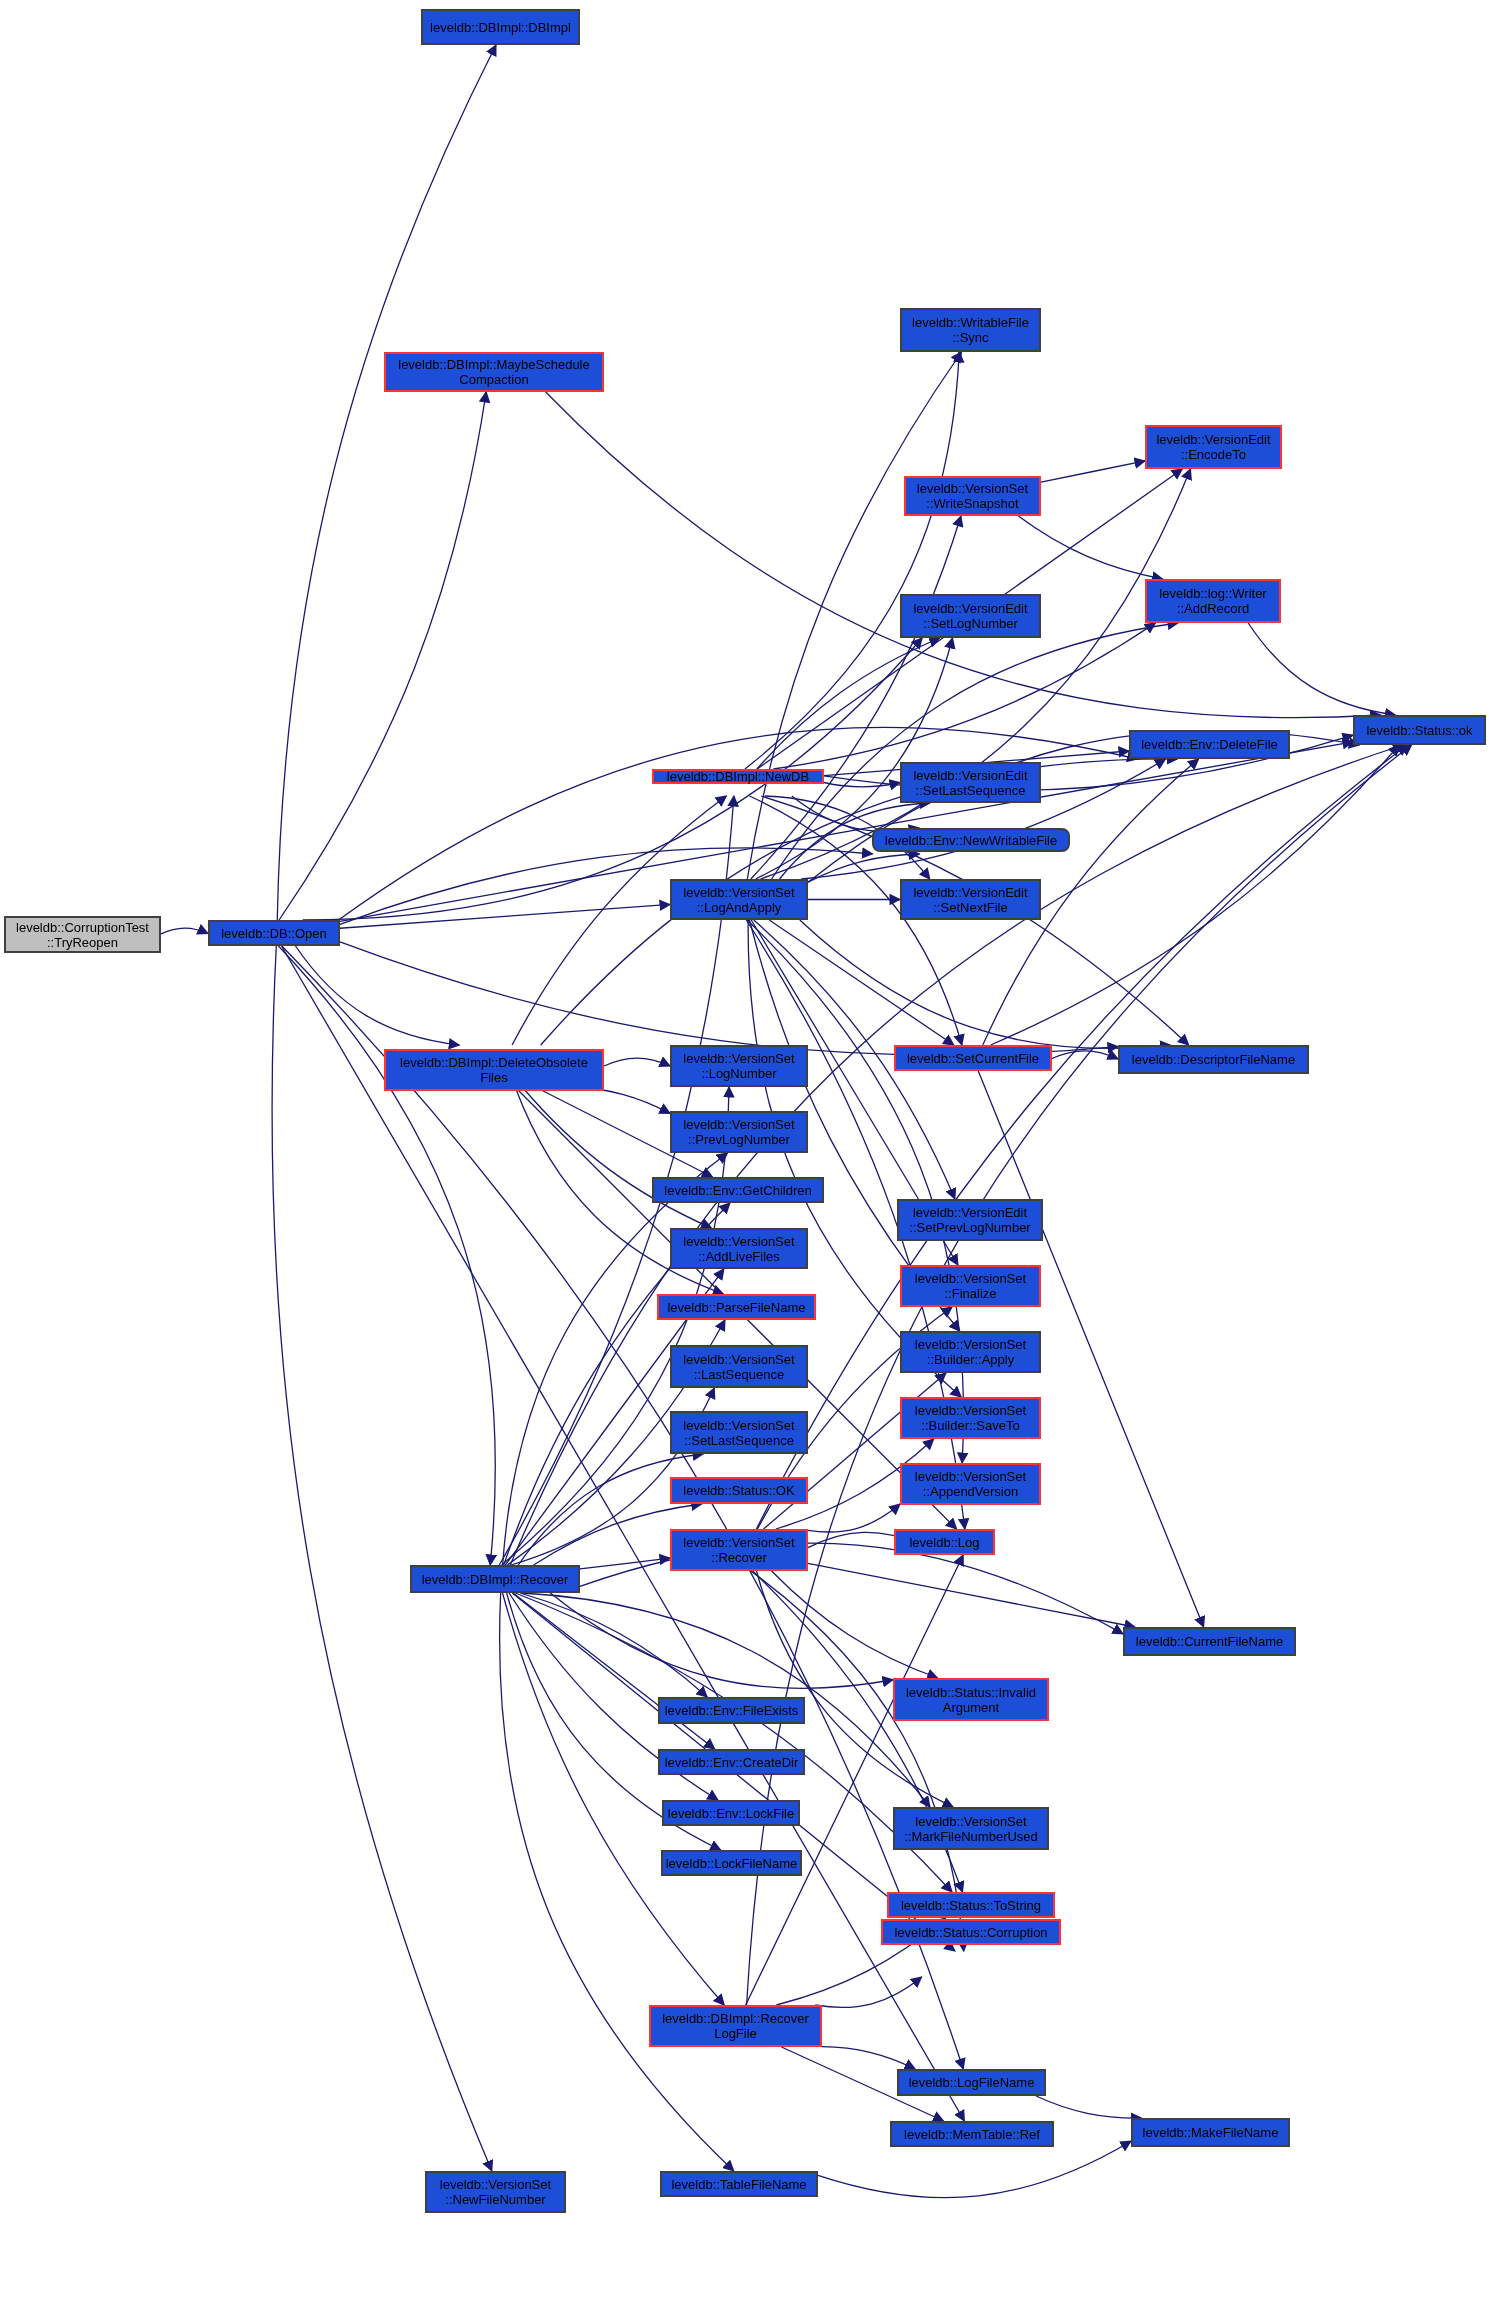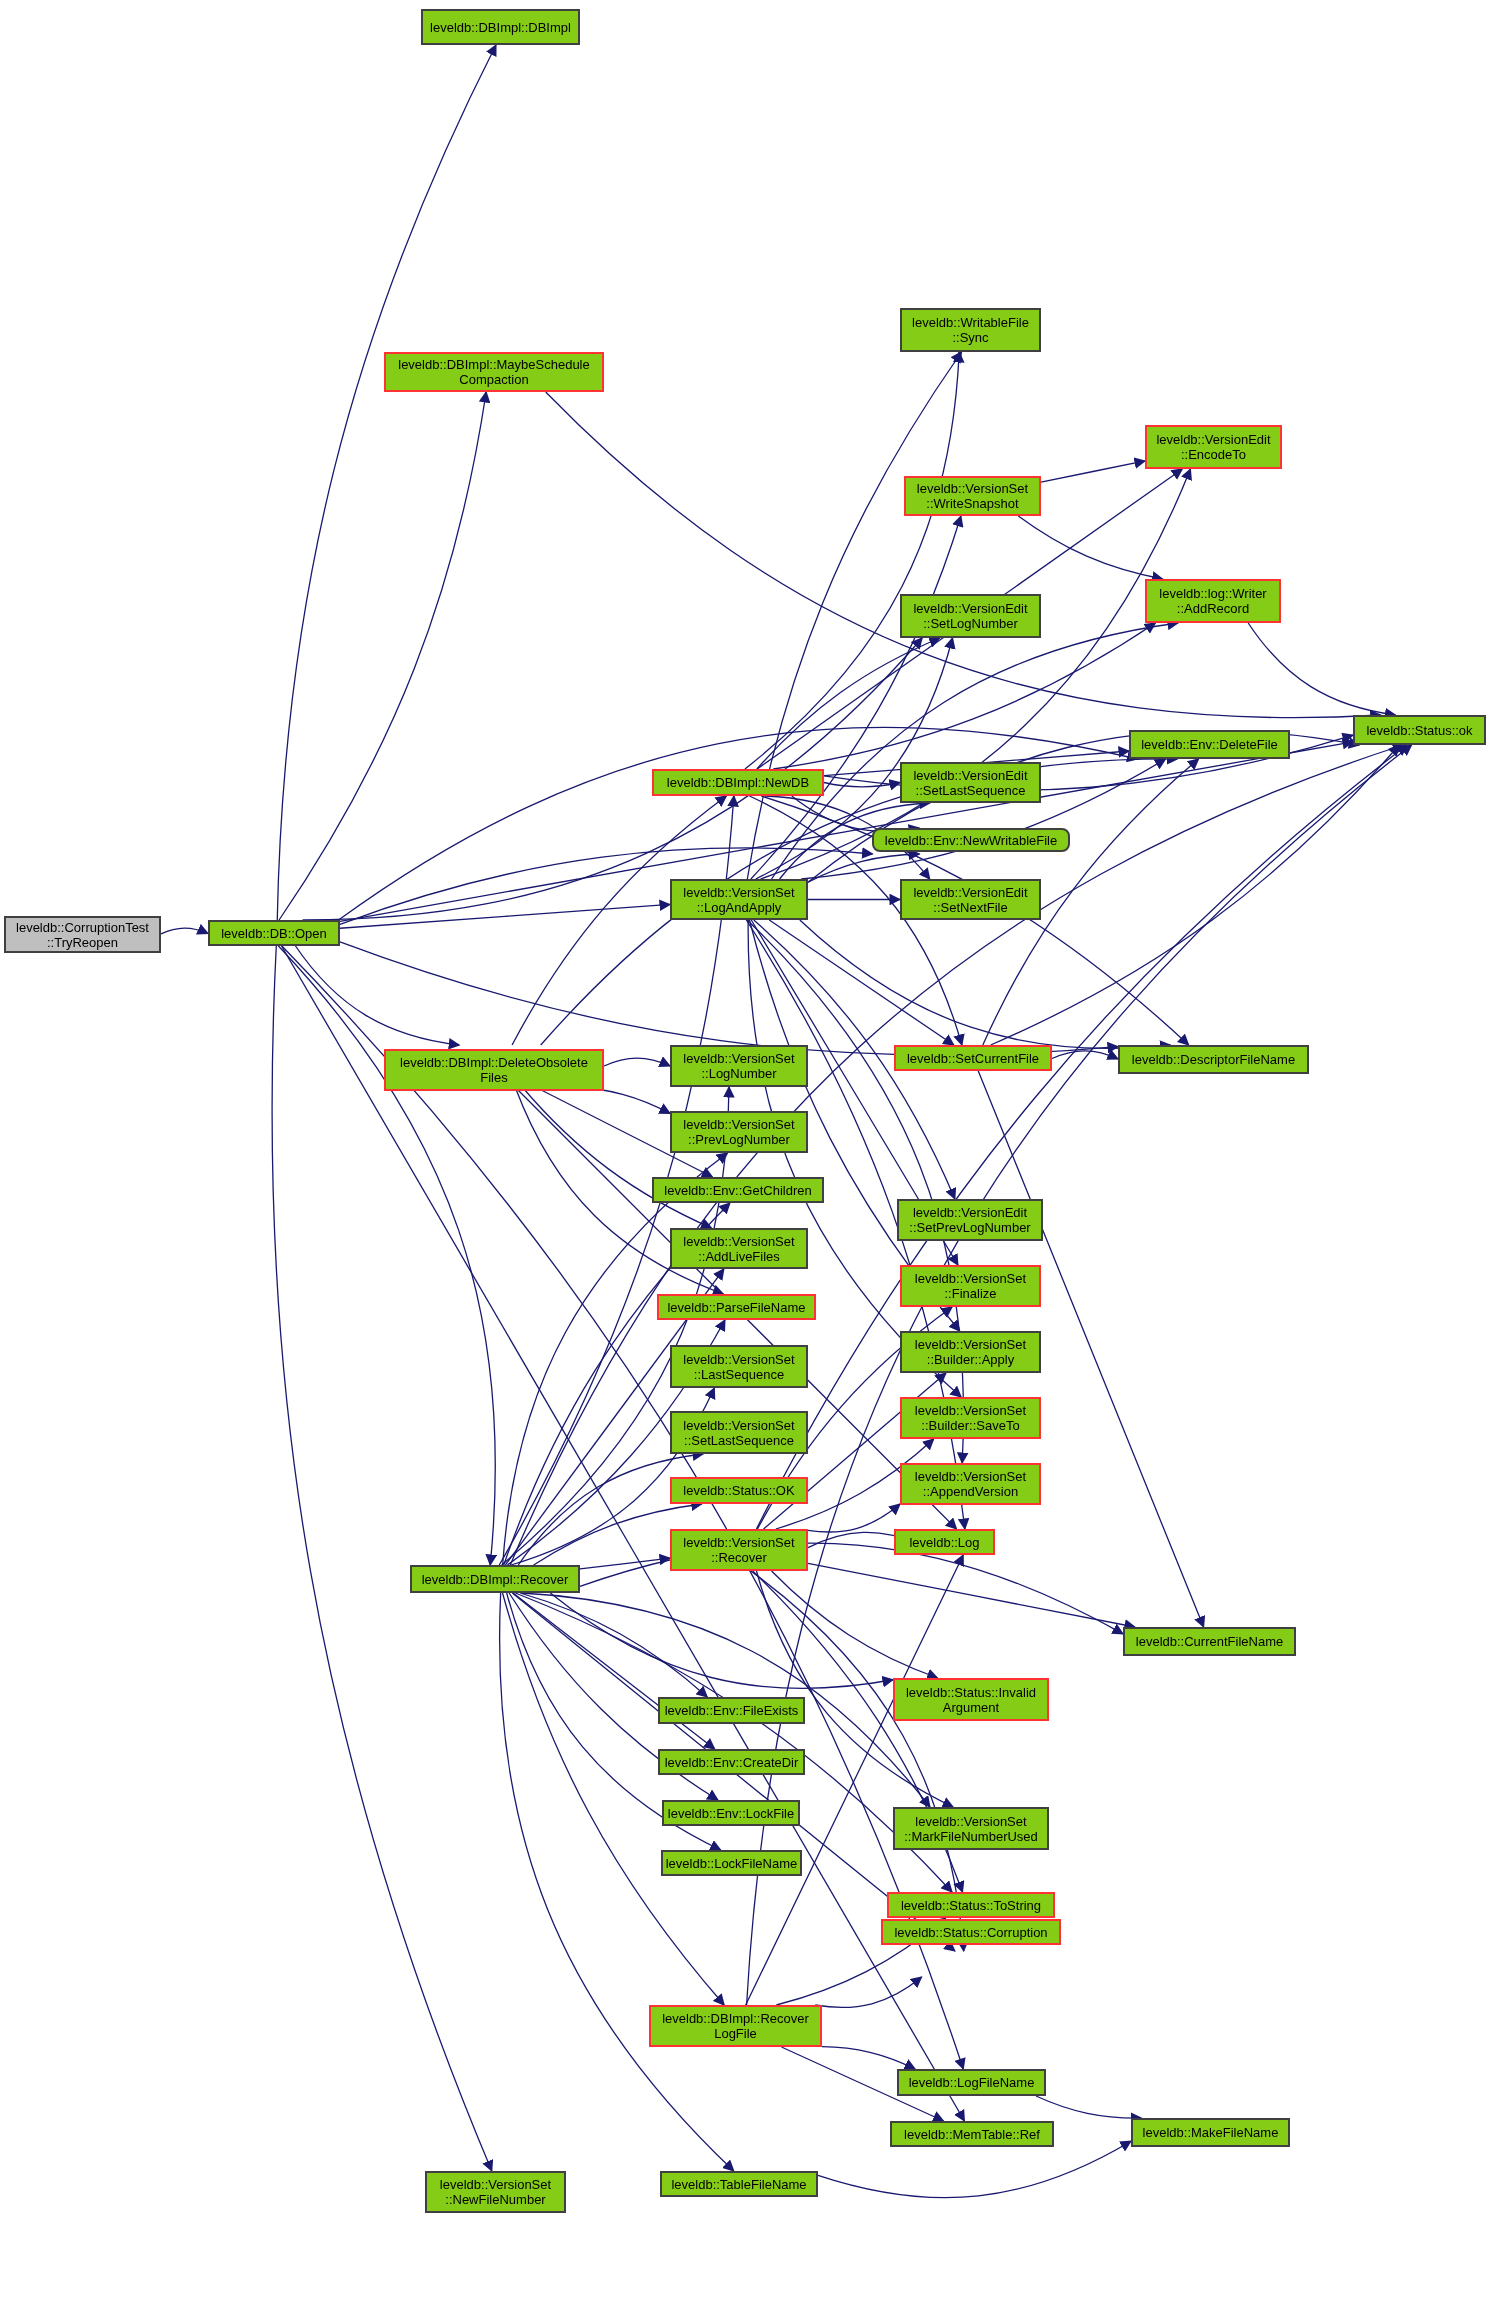--- a/index.html
+++ b/index.html
@@ -1,20 +1,20 @@
 <!DOCTYPE html>
 <html><head>
 <meta charset="utf-8">
 <style>
   html, body { margin:0; padding:0; background:#ffffff; }
   #stage { position:relative; width:1489px; height:2298px; overflow:hidden; background:#fff; }
   #edges { position:absolute; left:0; top:0; }
   .node {
     position:absolute; box-sizing:border-box;
-    border:2px solid #404040; background:#84cc16;
+    border:2px solid #404040; background:#1d4ed8;
     font-family:"Liberation Sans", sans-serif; font-size:13px; line-height:15px;
     color:#000; display:flex; flex-direction:column; align-items:center; justify-content:center;
     text-align:center; white-space:nowrap; cursor:pointer;
   }
   .node.red { border-color:#ff3333; }
   .node.root { background:#bfbfbf; border-color:#404040; cursor:default; }
   .node span { display:block; }
 </style>
 </head>
 <body>
@@ -139,21 +139,21 @@
         <span>leveldb::DBImpl::DBImpl</span>
       </div>
       <div class="node red" style="left: 384px; top: 352px; width: 220px; height: 40px;">
         <span>leveldb::DBImpl::MaybeSchedule</span>
         <span>Compaction</span>
       </div>
       <div class="node red" style="left: 384px; top: 1049px; width: 220px; height: 42px;">
         <span>leveldb::DBImpl::DeleteObsolete</span>
         <span>Files</span>
       </div>
-      <div class="node red" style="left: 652px; top: 769px; width: 172px; height: 27px;">
+      <div class="node red" style="left: 652px; top: 769px; width: 172px; height: 15px;">
         <span>leveldb::DBImpl::NewDB</span>
       </div>
       <div class="node" style="left: 670px; top: 879px; width: 138px; height: 41px;">
         <span>leveldb::VersionSet</span>
         <span>::LogAndApply</span>
       </div>
       <div class="node" style="left: 900px; top: 308px; width: 141px; height: 44px;">
         <span>leveldb::WritableFile</span>
         <span>::Sync</span>
       </div>

